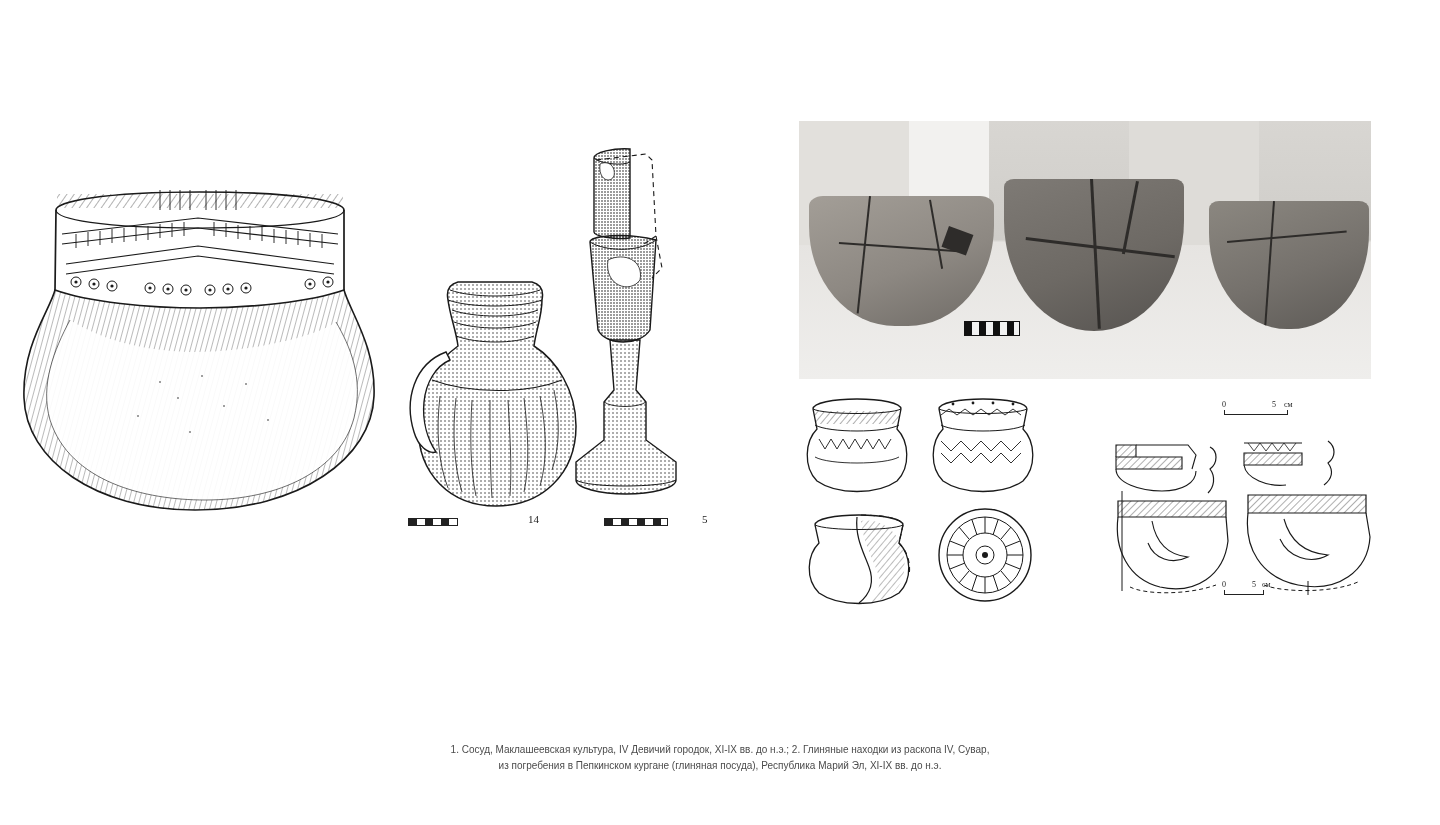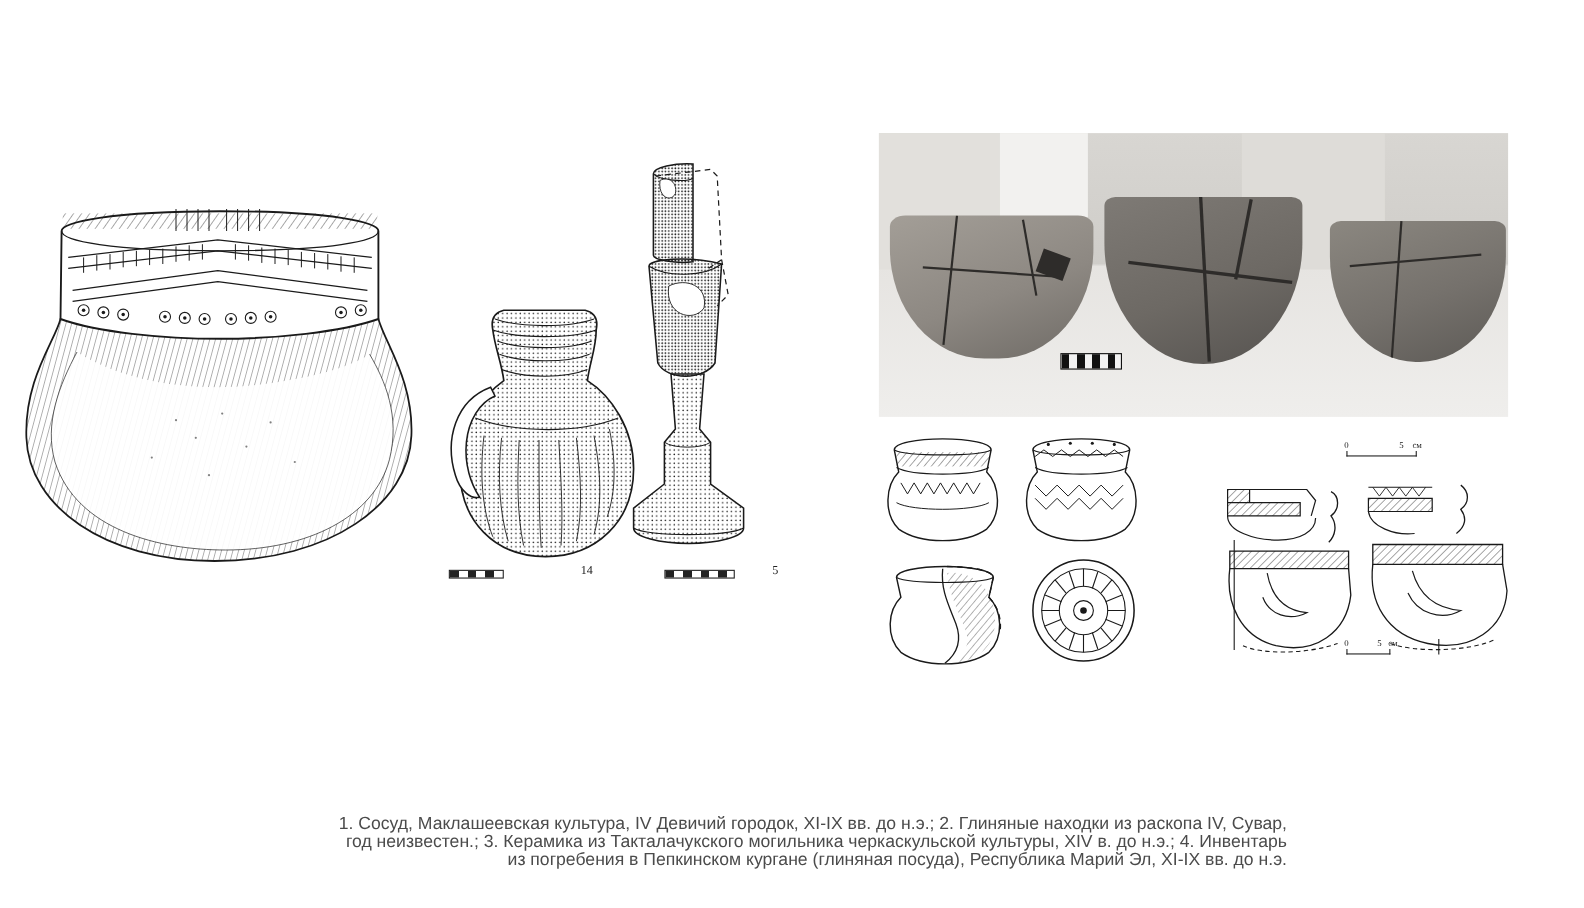--- a/index.html
+++ b/index.html
@@ -107,22 +107,22 @@
     border-bottom: 1px solid #222;
   }
 
   
   #caption {
     position: absolute;
     left: 50%;
     transform: translateX(-50%);
     top: 742px;
     width: 900px;
-    text-align: right;
-    font-size: 16px;
+    text-align: center;
+    font-size: 10px;
     line-height: 16px;
     color: #4b4b4b;
   }
   #caption p { margin: 0; }
 </style>
 </head>
 <body>
 
 <div class="figure-board">
 
@@ -449,17 +449,16 @@
 
   <div class="panel" style="left:1222px; top:580px; width:90px; height:16px;">
     <span class="cm-scale-label" style="left:0; top:0;">0</span>
     <span class="cm-scale-label" style="left:30px; top:0;">5</span>
     <span class="cm-scale-label" style="left:40px; top:0;">см</span>
     <div class="cm-rule" style="left:2px; top:10px; width:38px;"></div>
   </div>
 
   <div id="caption">
     <p>1. Сосуд, Маклашеевская культура, IV Девичий городок, XI-IX вв. до н.э.; 2. Глиняные находки из раскопа IV, Сувар,</p>
-    <p>год неизвестен.; 3. Керамика из Такталачукского могильника черкаскульской культуры, XIV в. до н.э.; 4. Инвентарь</p>
     <p>из погребения в Пепкинском кургане (глиняная посуда), Республика Марий Эл, XI-IX вв. до н.э.</p>
   </div>
 
 </div>
 
 </body></html>

